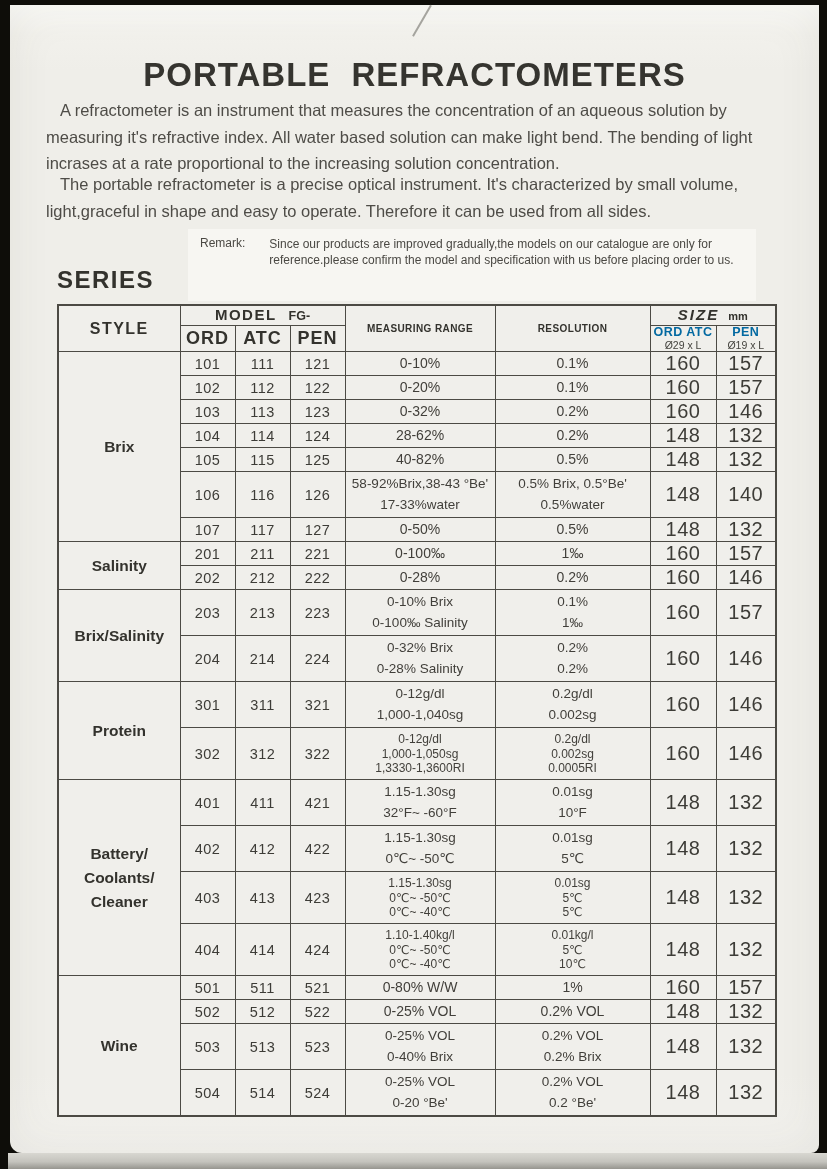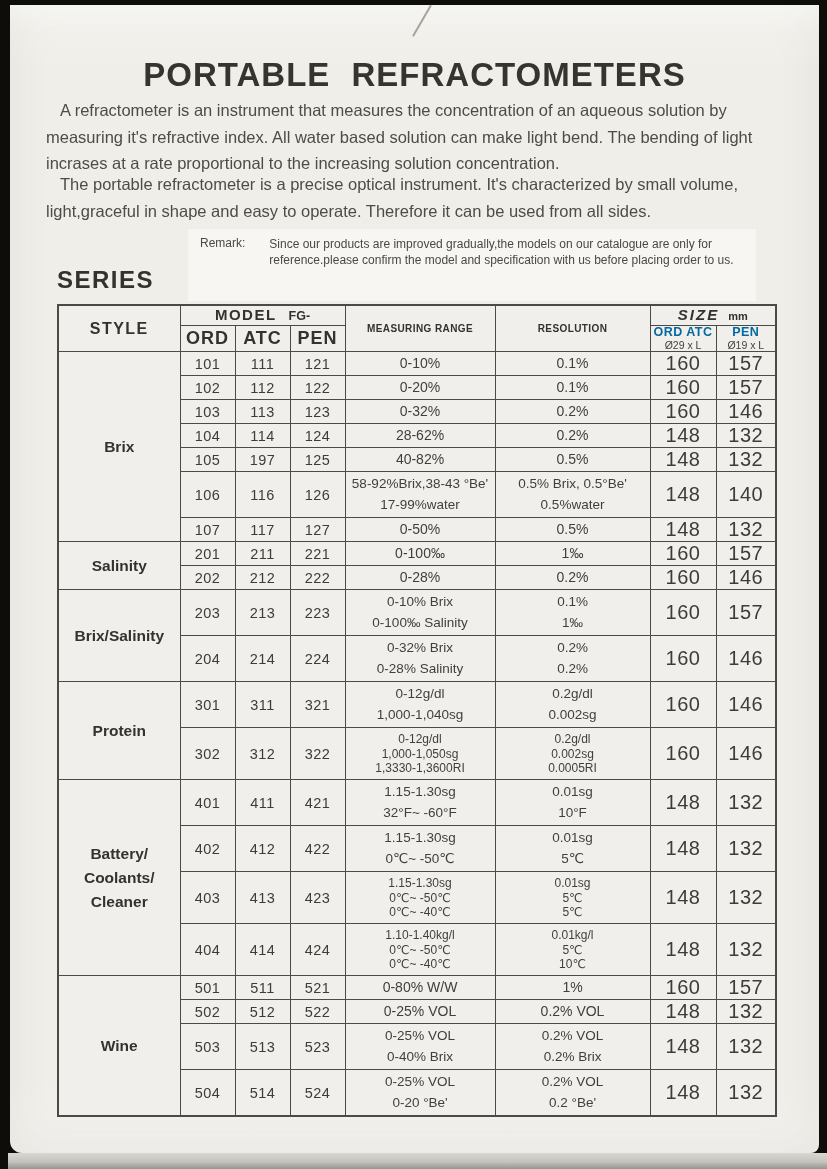--- a/index.html
+++ b/index.html
@@ -178,38 +178,38 @@
               <div>28-62%</div>
             </td>
             <td class="res-cell">
               <div>0.2%</div>
             </td>
             <td class="size-cell">148</td>
             <td class="size-cell">132</td>
           </tr>
           <tr style="height: 23px;">
             <td class="num-cell">105</td>
-            <td class="num-cell">197</td>
+            <td class="num-cell">115</td>
             <td class="num-cell">125</td>
             <td class="range-cell">
               <div>40-82%</div>
             </td>
             <td class="res-cell">
               <div>0.5%</div>
             </td>
             <td class="size-cell">148</td>
             <td class="size-cell">132</td>
           </tr>
           <tr style="height: 46px;">
             <td class="num-cell">106</td>
             <td class="num-cell">116</td>
             <td class="num-cell">126</td>
             <td class="range-cell l2">
               <div>58-92%Brix,38-43 °Be'</div>
-              <div>17-99%water</div>
+              <div>17-33%water</div>
             </td>
             <td class="res-cell l2">
               <div>0.5% Brix, 0.5°Be'</div>
               <div>0.5%water</div>
             </td>
             <td class="size-cell">148</td>
             <td class="size-cell">140</td>
           </tr>
           <tr style="height: 23px;">
             <td class="num-cell">107</td>

